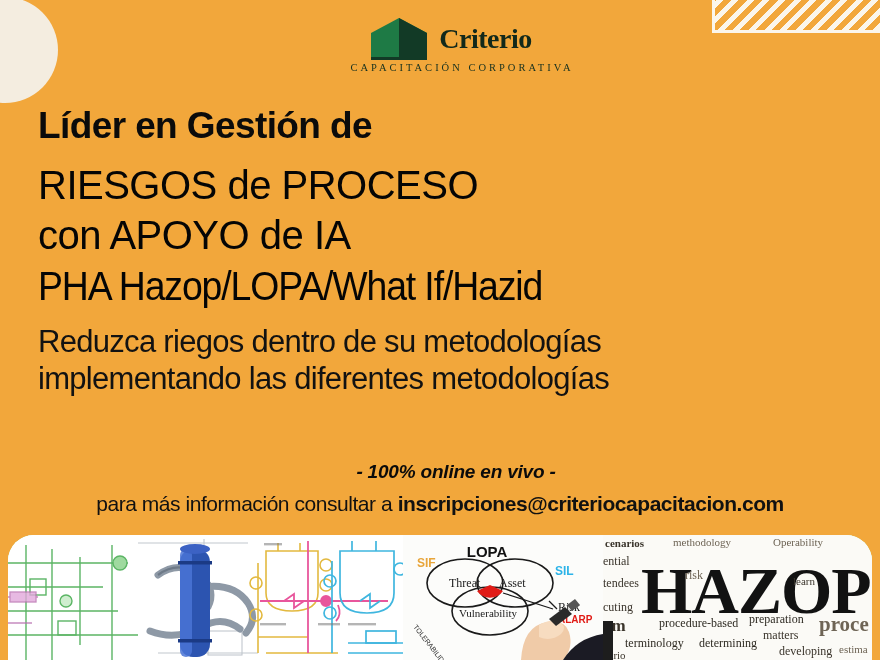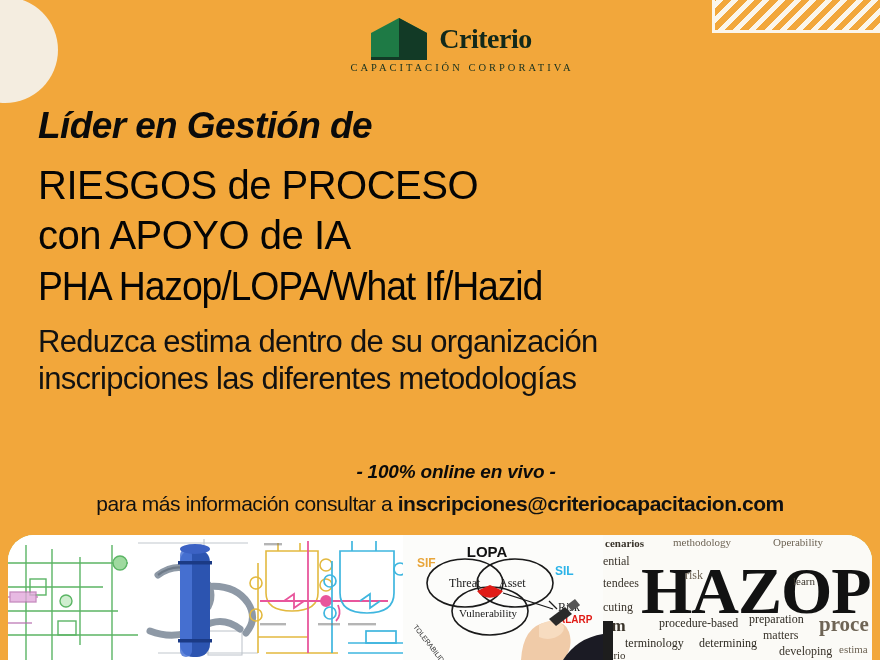--- a/index.html
+++ b/index.html
@@ -80,21 +80,20 @@
   
   .copy { position:absolute; left:38px; top:104px; width:810px; }
 
   .kicker {
     font-size:37px;
     font-weight:700;
     color:#0B0B0B;
     letter-spacing:-0.6px;
     line-height:1.18;
     white-space:nowrap;
-    font-style:italic;
   }
 
   .headline {
     margin-top:12px;
     font-size:40px;
     font-weight:400;
     color:#050505;
     line-height:1.27;
     letter-spacing:-0.8px;
     white-space:nowrap;
@@ -186,22 +185,22 @@
         <span class="hl-wide">RIESGOS de PROCESO</span>
       </div>
       <div>
         <span class="hl-wide">con APOYO de IA</span>
       </div>
       <div>
         <span class="hl-cond">PHA Hazop/LOPA/What If/Hazid</span>
       </div>
     </div>
     <div class="subcopy">
-      <div>Reduzca estima dentro de su organización</div>
-      <div>inscripciones las diferentes metodologías</div>
+      <div>Reduzca riegos dentro de su metodologías</div>
+      <div>implementando las diferentes metodologías</div>
     </div>
   </div>
 
   <div class="promo">- 100% online en vivo -</div>
   <div class="contact">
     <span>para más información consultar a </span><span class="email">inscripciones@criteriocapacitacion.com</span>
   </div>
 
   <div class="strip">
 

